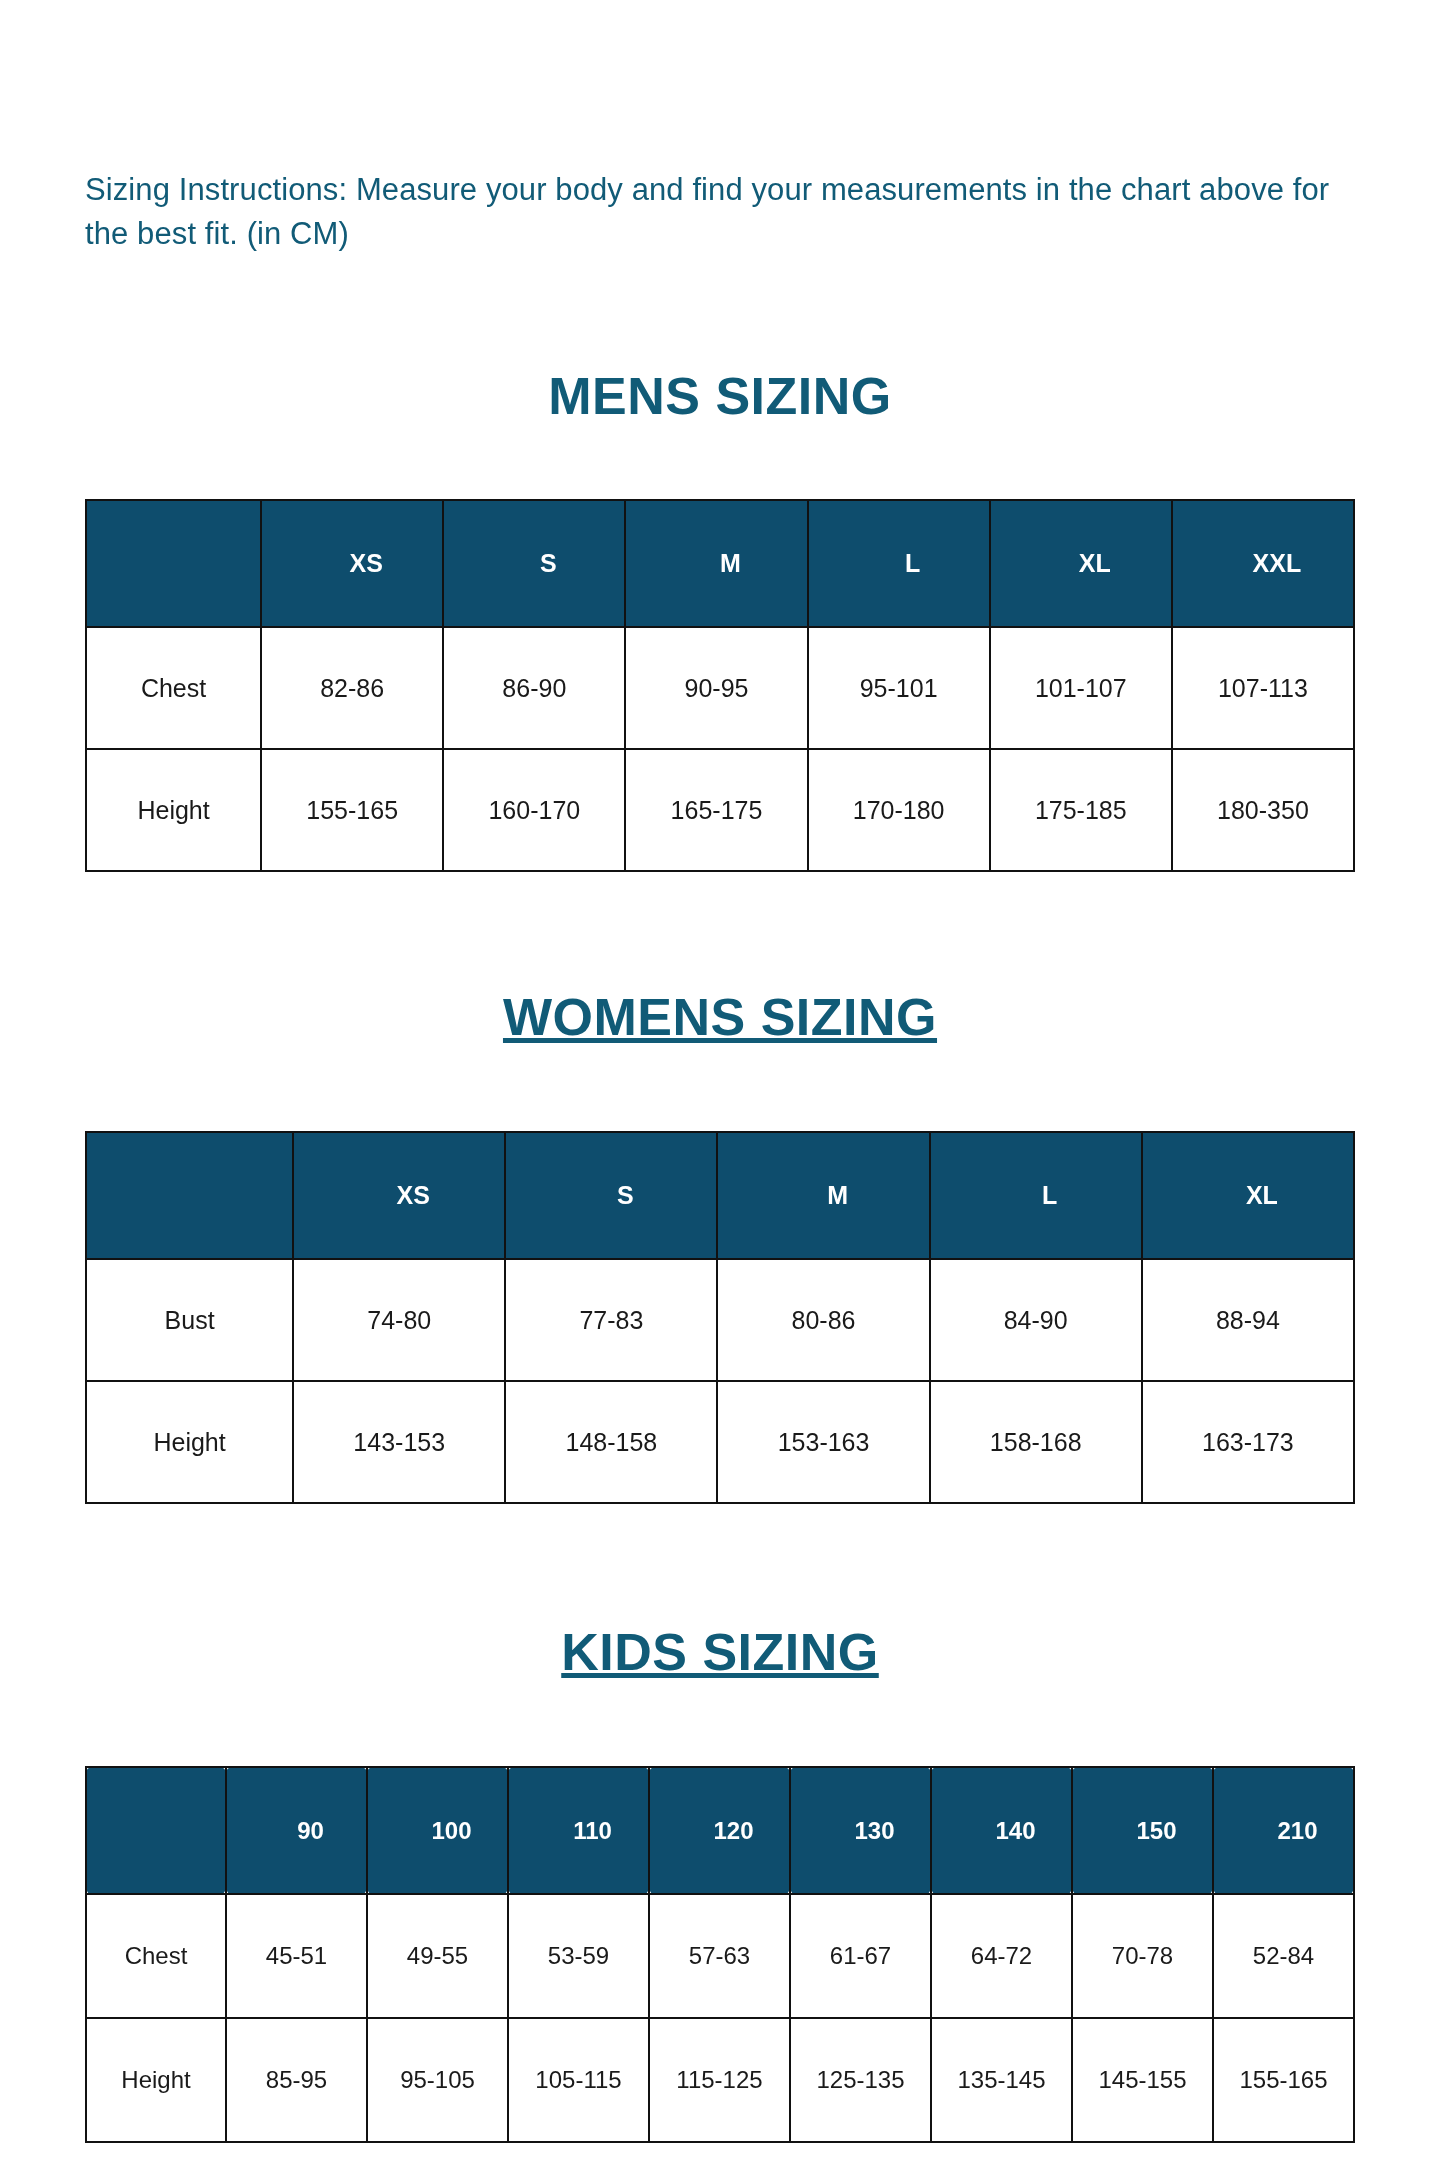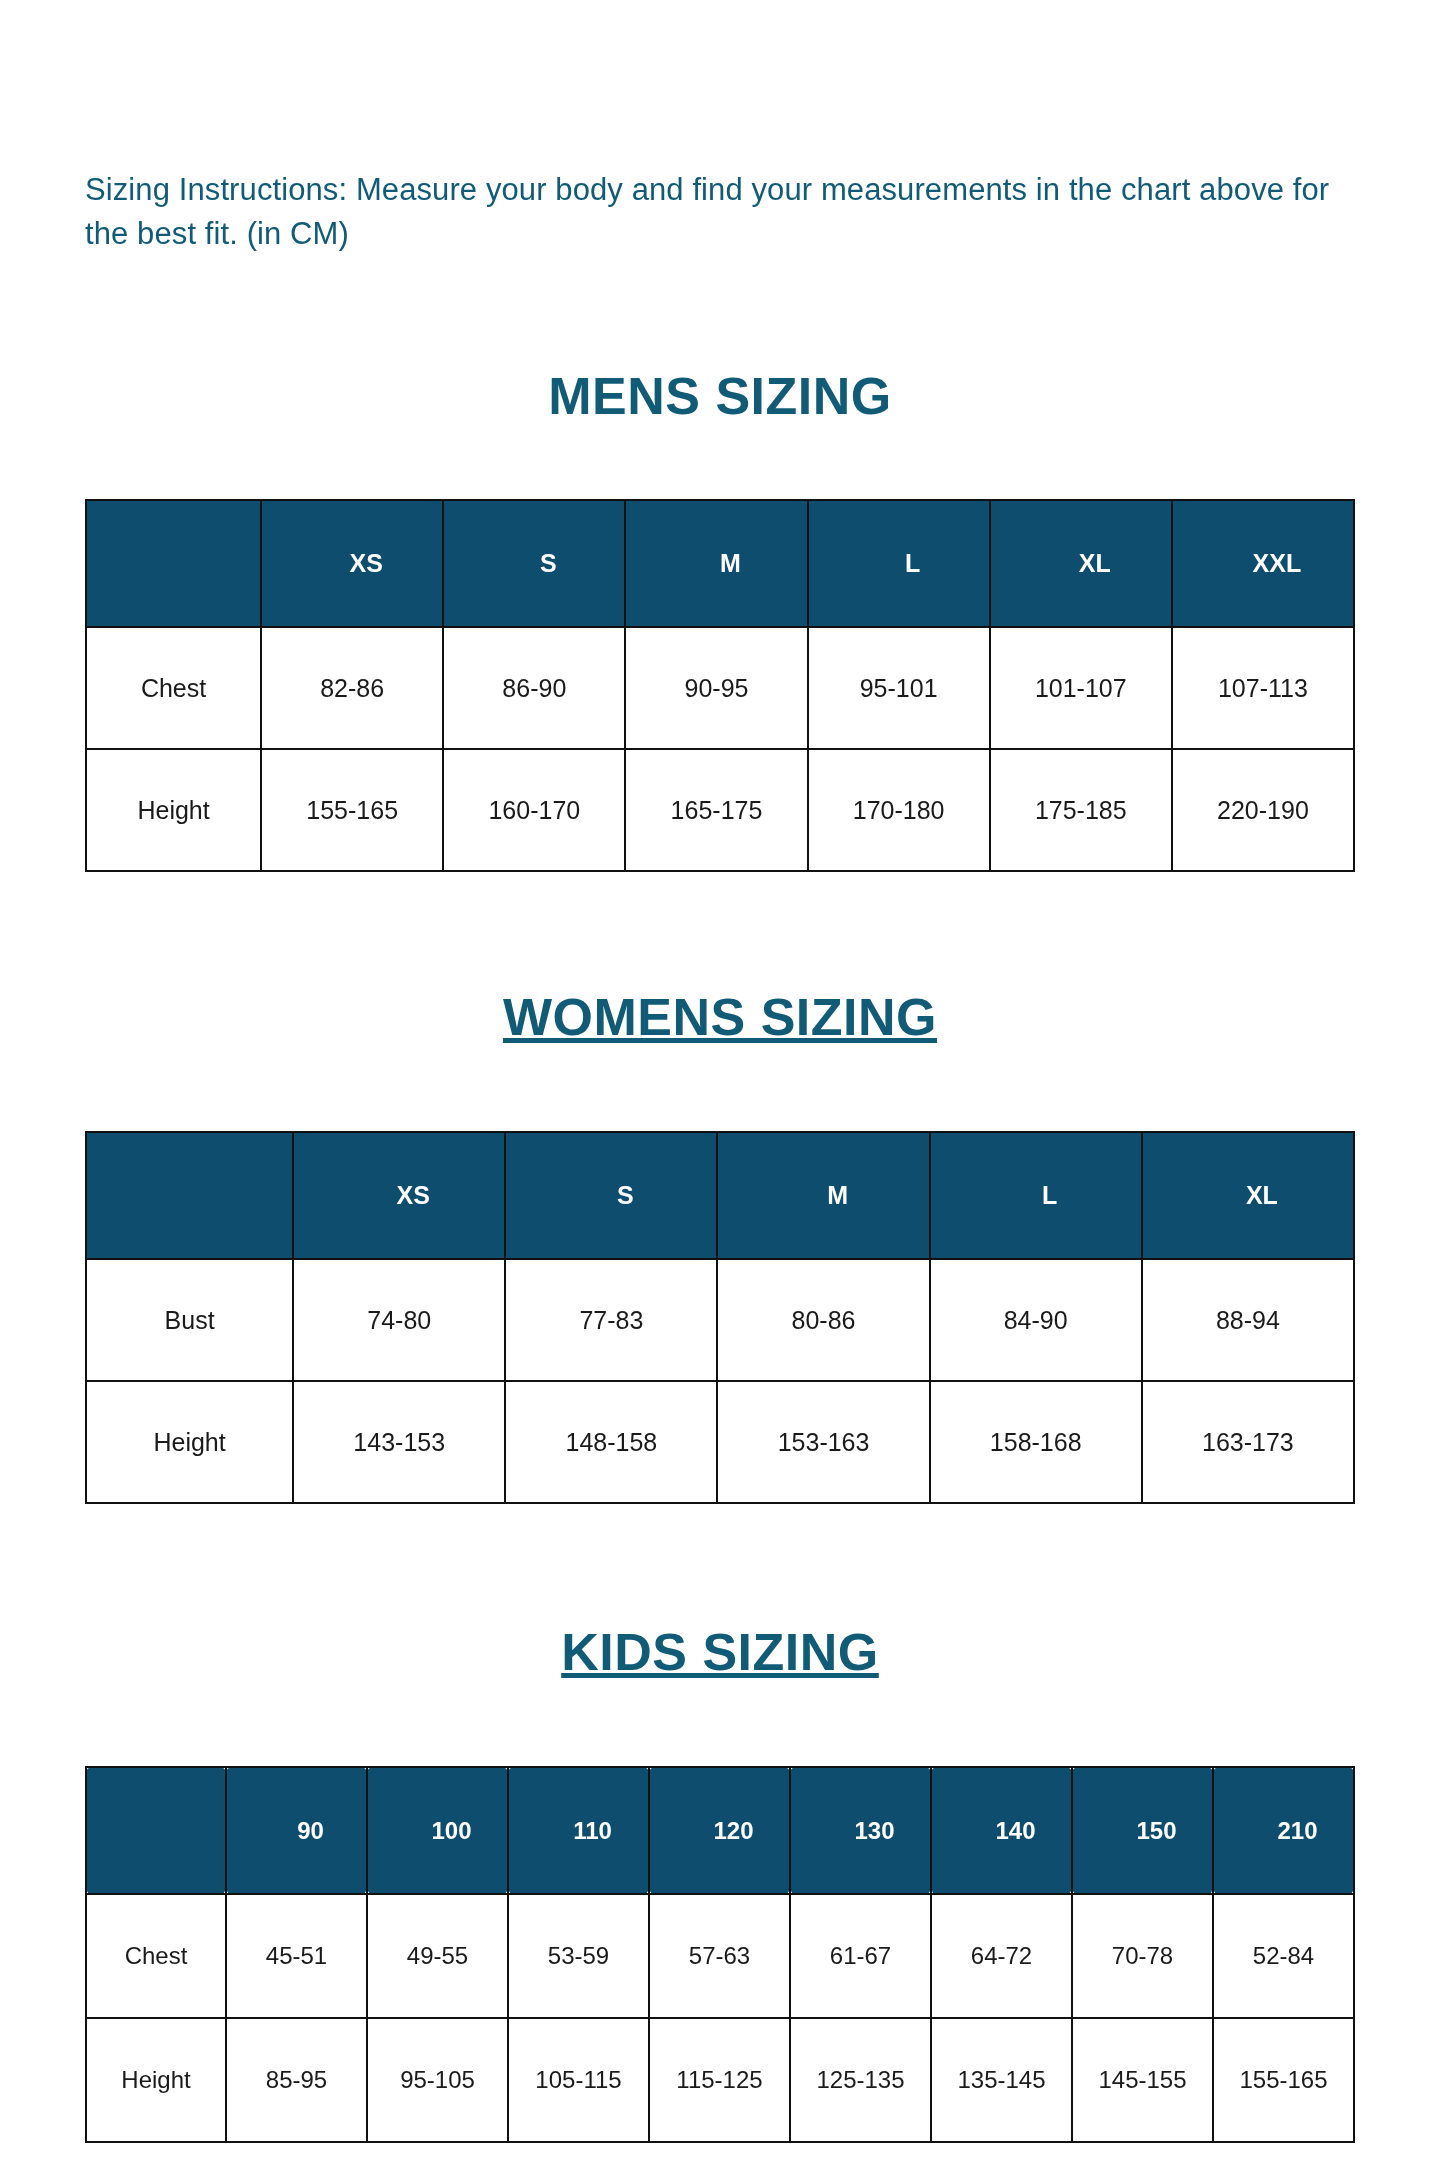--- a/index.html
+++ b/index.html
@@ -127,21 +127,21 @@
         <td>101-107</td>
         <td>107-113</td>
       </tr>
       <tr>
         <td class="rowlabel">Height</td>
         <td>155-165</td>
         <td>160-170</td>
         <td>165-175</td>
         <td>170-180</td>
         <td>175-185</td>
-        <td>220-190</td>
+        <td>180-350</td>
       </tr>
     </tbody>
   </table>
 
   <h2 class="section-title title-womens">WOMENS SIZING</h2>
   <table class="sizing" id="womens-table">
     <colgroup>
       <col class="label">
         <col class="sz">
         <col class="sz">

